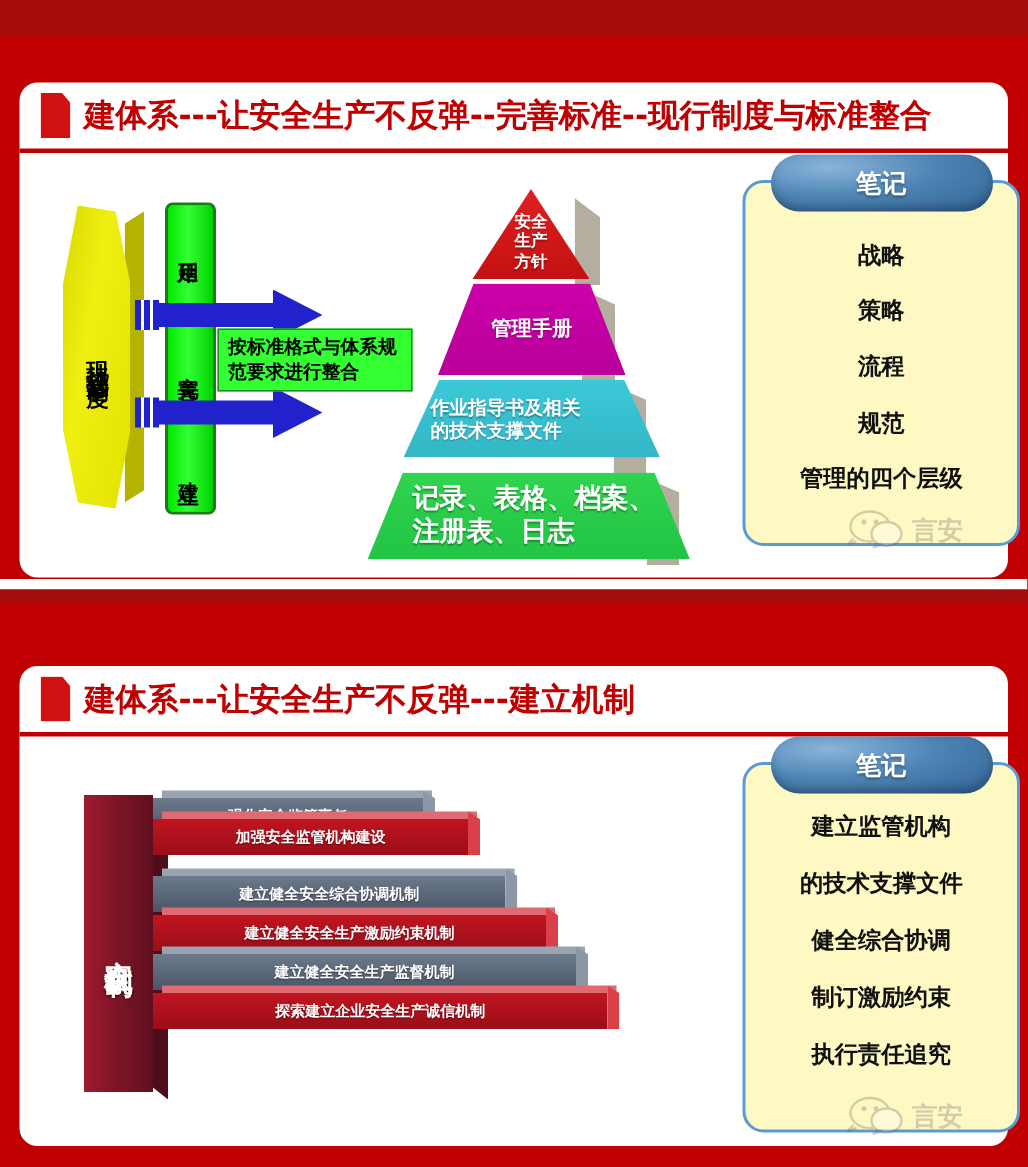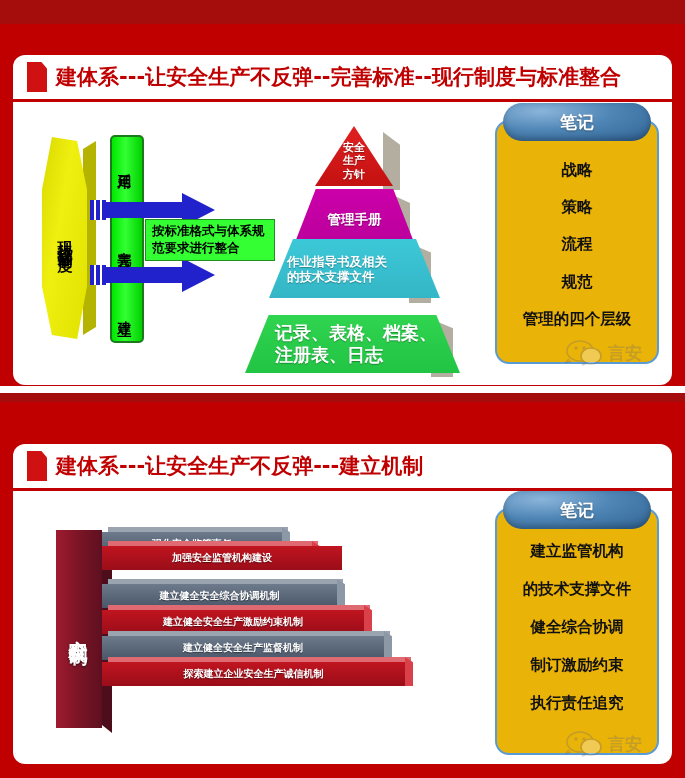--- a/index.html
+++ b/index.html
@@ -41,21 +41,21 @@
   }
   .title-underline{
     position:absolute;left:13px;right:13px;height:3px;background:#c00000;
   }
   #u1{top:99px;}
   #u2{top:488px;}
 
   
   .notes{
     position:absolute;
-    border:2px solid #5b9bd5;border-radius:14px;background:#eab308;
+    border:2px solid #5b9bd5;border-radius:14px;background:#fef9c3;padding-left:21px;
   }
   #notes1{left:495px;top:120px;width:160px;height:240px;}
   #notes2{left:495px;top:508px;width:160px;height:243px;}
   .notes-pill{
     position:absolute;left:50%;transform:translateX(-50%);top:-19px;
     width:148px;height:38px;border-radius:19px;
     background:radial-gradient(ellipse at 26% 22%, #8ab4da 0%, #4e85b5 46%, #2f6293 100%);
     box-shadow:inset 0 -3px 6px rgba(0,0,0,.25);
     display:flex;align-items:center;justify-content:center;
     color:#ffffff;font-size:17px;font-weight:bold;
@@ -151,21 +151,21 @@
   #p1 .shadow{left:68px;top:6px;width:17px;height:58px;
     clip-path:polygon(0 0,100% 22%,100% 100%,0 100%);}
 
   #p2{left:4px;top:63px;width:125px;height:61px;}
   #p2 .face{background:linear-gradient(180deg,#cc00aa,#b8009a);
     clip-path:polygon(19% 0,81% 0,100% 100%,0 100%);}
   #p2 .txt{font-size:13.5px;}
   #p2 .shadow{left:96px;top:4px;width:22px;height:62px;
     clip-path:polygon(0 0,100% 16%,100% 100%,0 100%);}
 
-  #p3{left:-19px;top:113px;width:171px;height:59px;}
+  #p3{left:-19px;top:127px;width:171px;height:52px;}
   #p3 .face{background:linear-gradient(180deg,#3cc8d8,#34b6c6);
     clip-path:polygon(14% 0,86% 0,100% 100%,0 100%);}
   #p3 .txt{font-size:12.5px;align-items:flex-start;padding-left:18px;box-sizing:border-box;text-align:left;}
   #p3 .shadow{left:140px;top:4px;width:22px;height:60px;
     clip-path:polygon(0 0,100% 16%,100% 100%,0 100%);}
 
   #p4{left:-43px;top:189px;width:215px;height:58px;}
   #p4 .face{background:linear-gradient(180deg,#2fd44f,#22c444);
     clip-path:polygon(11% 0,89% 0,100% 100%,0 100%);}
   #p4 .txt{font-size:18px;align-items:flex-start;padding-left:30px;box-sizing:border-box;text-align:left;}
@@ -319,21 +319,21 @@
   <div class="stair">
     <div class="stair-pillar">
       <div class="side"></div>
       <div class="lbl">安全机制</div>
     </div>
     <div class="step gray" style="left:60px;  top:2px;   width:180px;">
       <div class="top" style="width:180px;"></div>
       <div class="rt" style="left:180px;"></div>
       <div class="face">强化安全监管责任</div>
     </div>
-    <div class="step red" style="left:60px;  top:16px;  width:240px;">
+    <div class="step red" style="left:60px;  top:16px;  width:210px;">
       <div class="top" style="width:210px;"></div>
       <div class="rt" style="left:210px;"></div>
       <div class="face">加强安全监管机构建设</div>
     </div>
     <div class="step gray" style="left:60px;  top:54px;  width:235px;">
       <div class="top" style="width:235px;"></div>
       <div class="rt" style="left:235px;"></div>
       <div class="face">建立健全安全综合协调机制</div>
     </div>
     <div class="step red" style="left:60px;  top:80px;  width:262px;">

